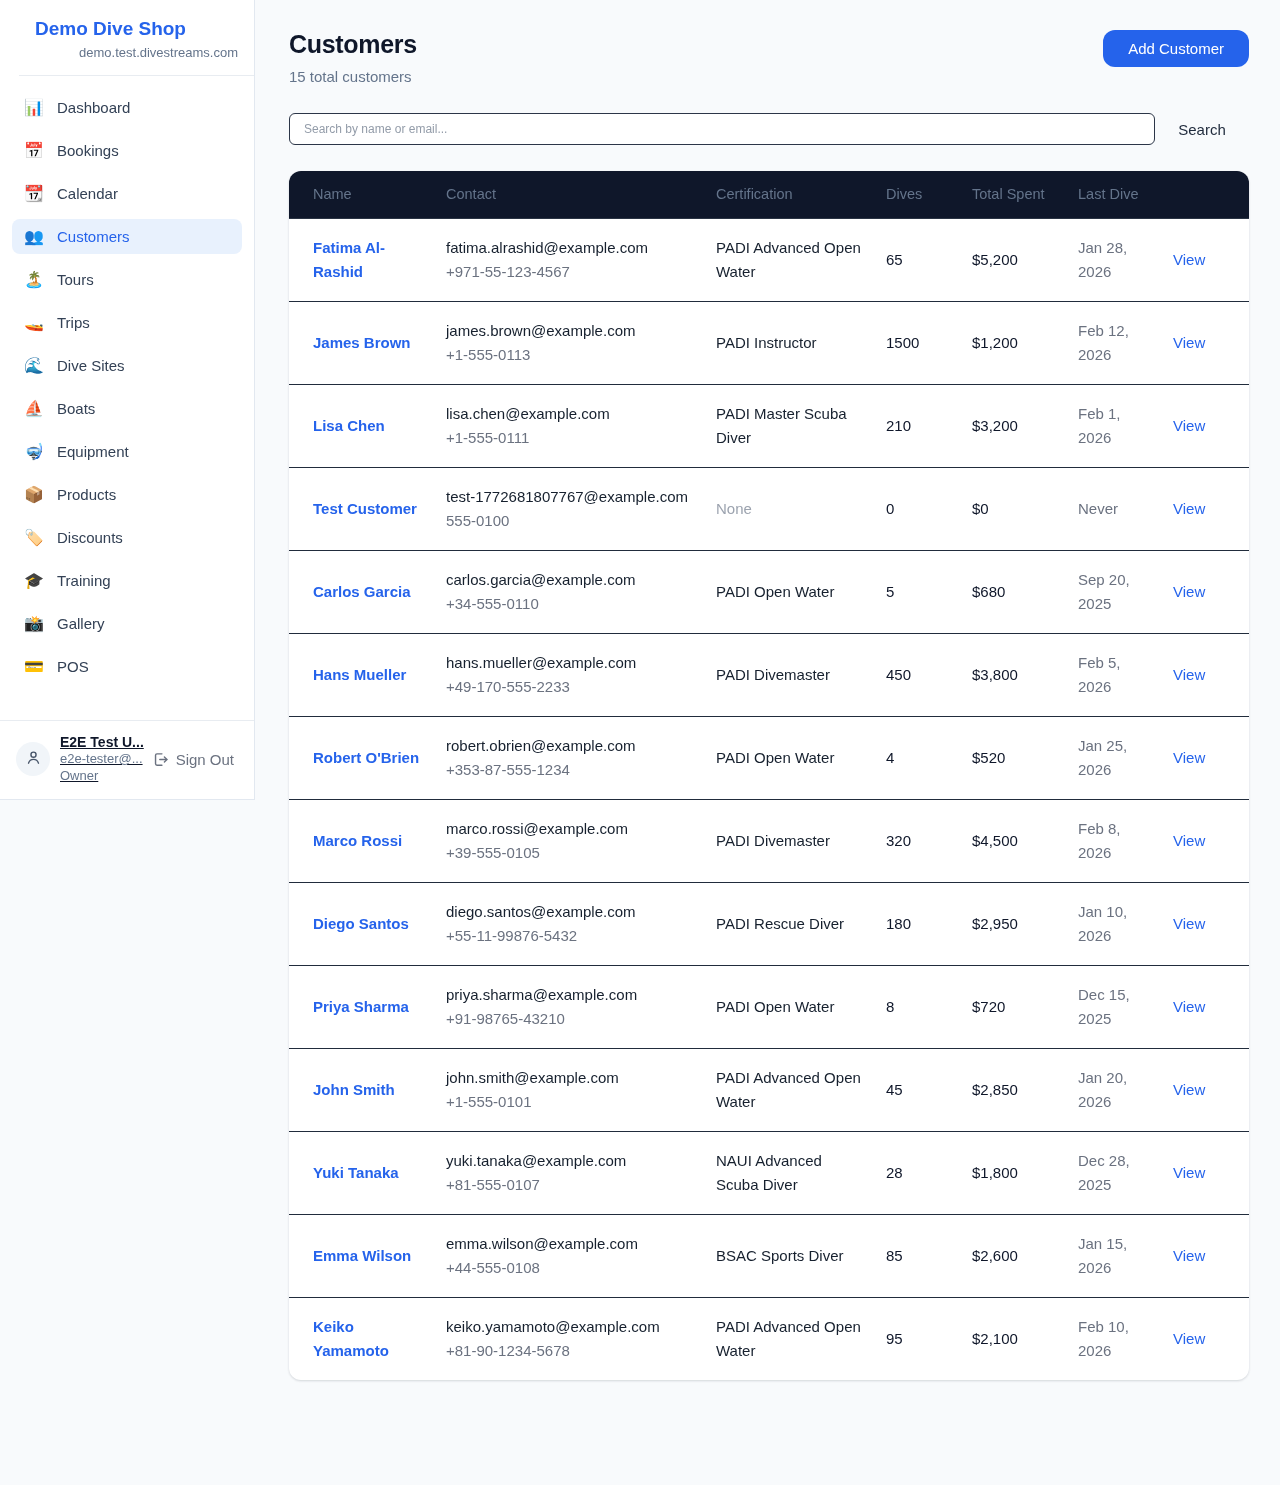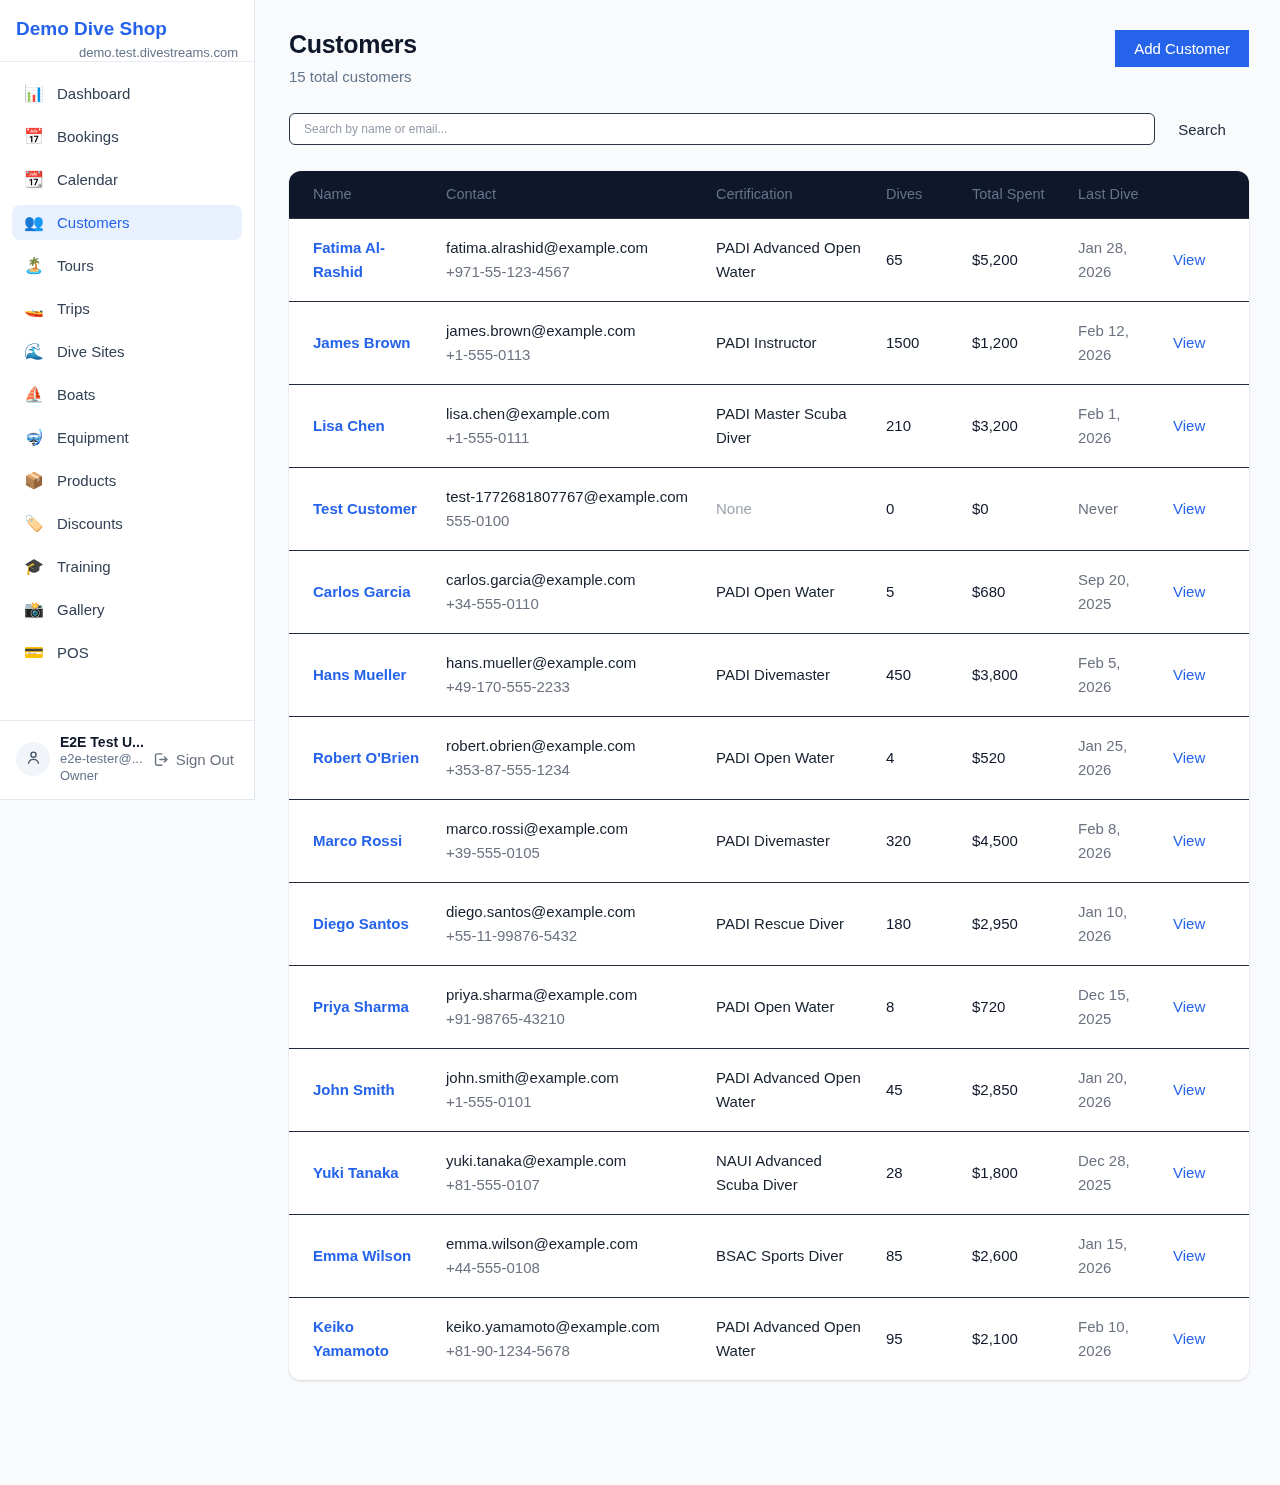--- a/index.html
+++ b/index.html
@@ -9,46 +9,46 @@
     background:#f8fafc; color:#0f172a;
     font-family:"Liberation Sans", sans-serif;
   }
 
   
   .sidebar {
     position:absolute; top:0; left:0; width:255px; height:800px;
     background:#ffffff; border-right:1px solid #e2e8f0; border-bottom:1px solid #e2e8f0;
     display:flex; flex-direction:column;
   }
-  .sb-header { padding:18px 16px 1px; border-bottom:1px solid #e8ecf1; }
+  .sb-header { padding:18px 16px 15px; border-bottom:1px solid #e8ecf1;margin-left:19px; }
   .shop-name { color:#2563eb; font-size:19px; font-weight:700; }
   .shop-domain { color:#64748b; font-size:13px; margin-top:5px;text-align:right; }
   .sb-nav { flex:1; padding:14px 12px 0; overflow:hidden; }
   .nav-item {
     display:flex; align-items:center; gap:13px;
     padding:8px 12px; margin-bottom:8px; border-radius:8px;
     font-size:15px; color:#334155; cursor:pointer;
   }
   .nav-item.active { background:#e8f1fd; color:#2563eb; }
   .nav-icon { width:20px; text-align:center; font-size:16px; font-family:"DejaVu Sans", sans-serif; }
   .sb-footer { border-top:1px solid #e8ecf1; padding:12px 14px 14px 16px; display:flex; align-items:center; gap:10px; }
   .avatar { flex:0 0 34px; width:34px; height:34px; border-radius:50%; background:#f1f5f9; display:flex; align-items:center; justify-content:center; }
-  .user-info { min-width:0; line-height:1.3; }
+  .user-info { min-width:0; line-height:1.3;text-decoration:underline; }
   .user-name { font-size:14px; font-weight:700; color:#0f172a; white-space:nowrap; }
   .user-email, .user-role { font-size:13px; color:#64748b; white-space:nowrap; }
   .signout { margin-left:auto; display:flex; align-items:center; gap:7px; color:#6b7280; font-size:15px; background:none; border:none; cursor:pointer; font-family:inherit; white-space:nowrap;text-align:right; }
 
   
   .main { margin-left:255px; padding:30px 31px 30px 34px; }
   .page-header { display:flex; justify-content:space-between; align-items:flex-start; }
   .page-title { margin:0; font-size:25px; font-weight:800; color:#0f172a; letter-spacing:-0.3px; }
   .page-subtitle { margin-top:9px; font-size:15px; color:#64748b; }
   .btn-primary {
-    background:#2563eb; color:#ffffff; border:none; border-radius:0;
-    padding:10px 19px; font-size:15px; font-weight:500; cursor:pointer; font-family:inherit;
+    background:#2563eb; color:#ffffff; border:none; border-radius:12px;
+    padding:10px 25px; font-size:15px; font-weight:500; cursor:pointer; font-family:inherit;
   }
 
   .search-row { display:flex; align-items:center; margin-top:28px; }
   .search-input {
     flex:1; height:32px; background:#fff; border:1px solid #2c3648; border-radius:6px;
     padding:0 14px; font-size:12px; color:#0f172a; font-family:inherit; outline:none;
   }
   .search-input::placeholder { color:#939ca9; }
   .search-btn { width:94px; text-align:center; background:none; border:none; font-size:15px; color:#1e293b; cursor:pointer; font-family:inherit; }
 

